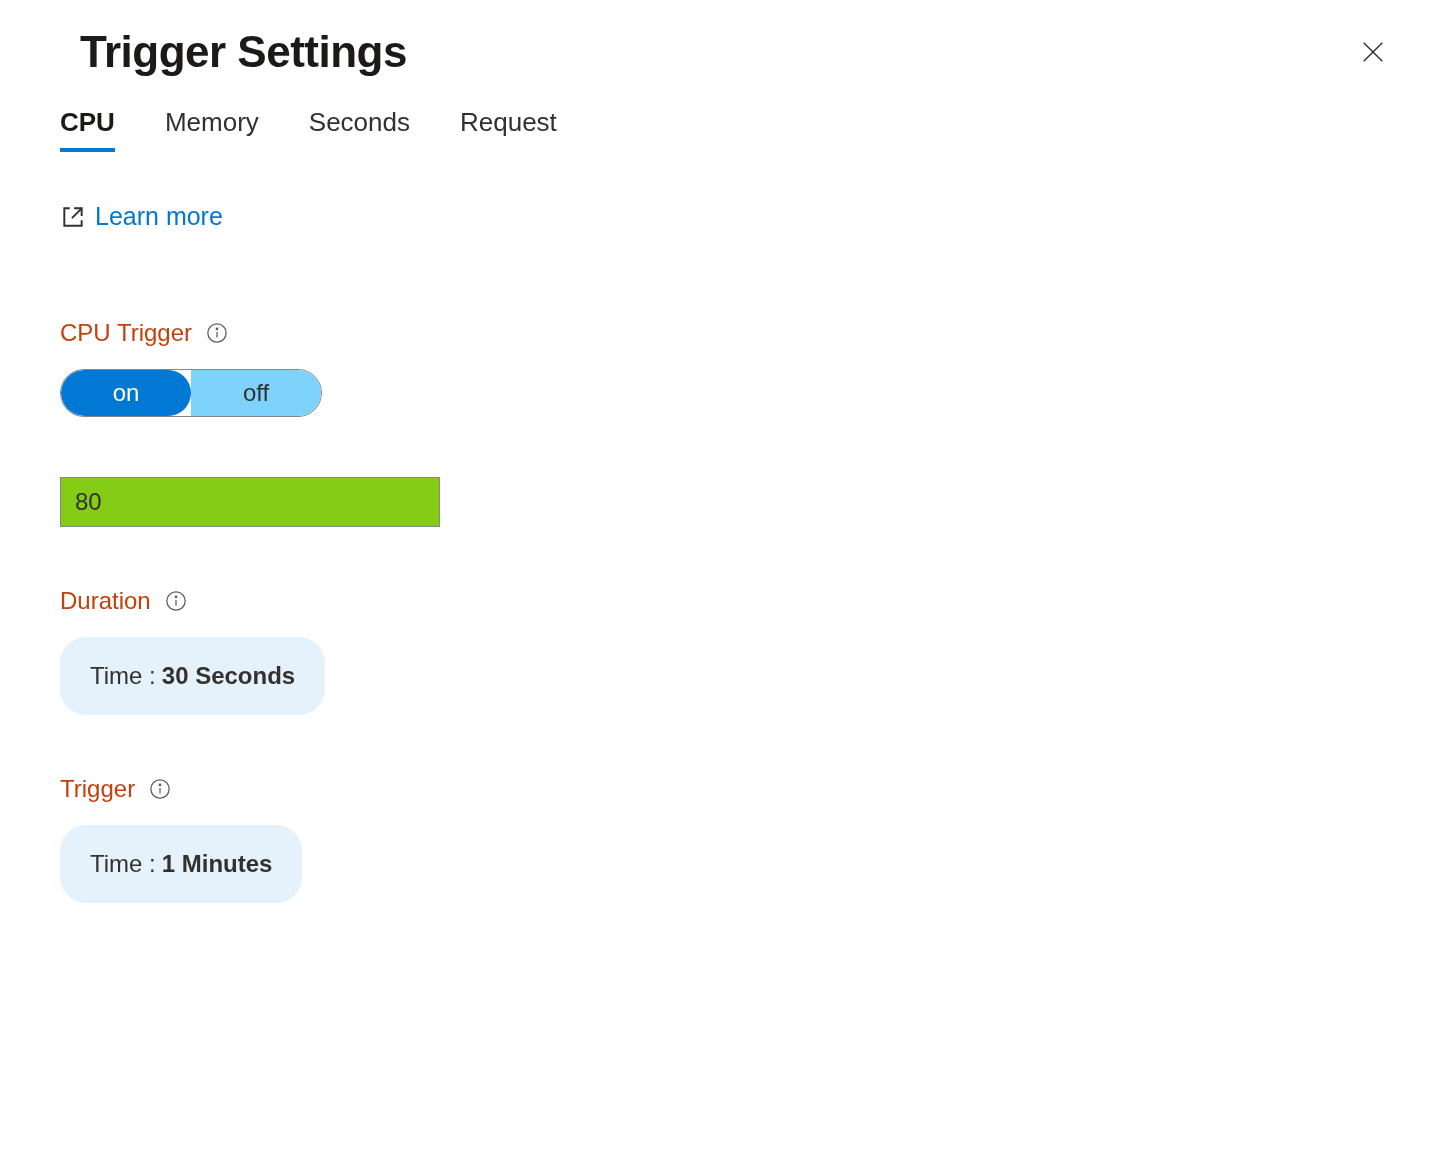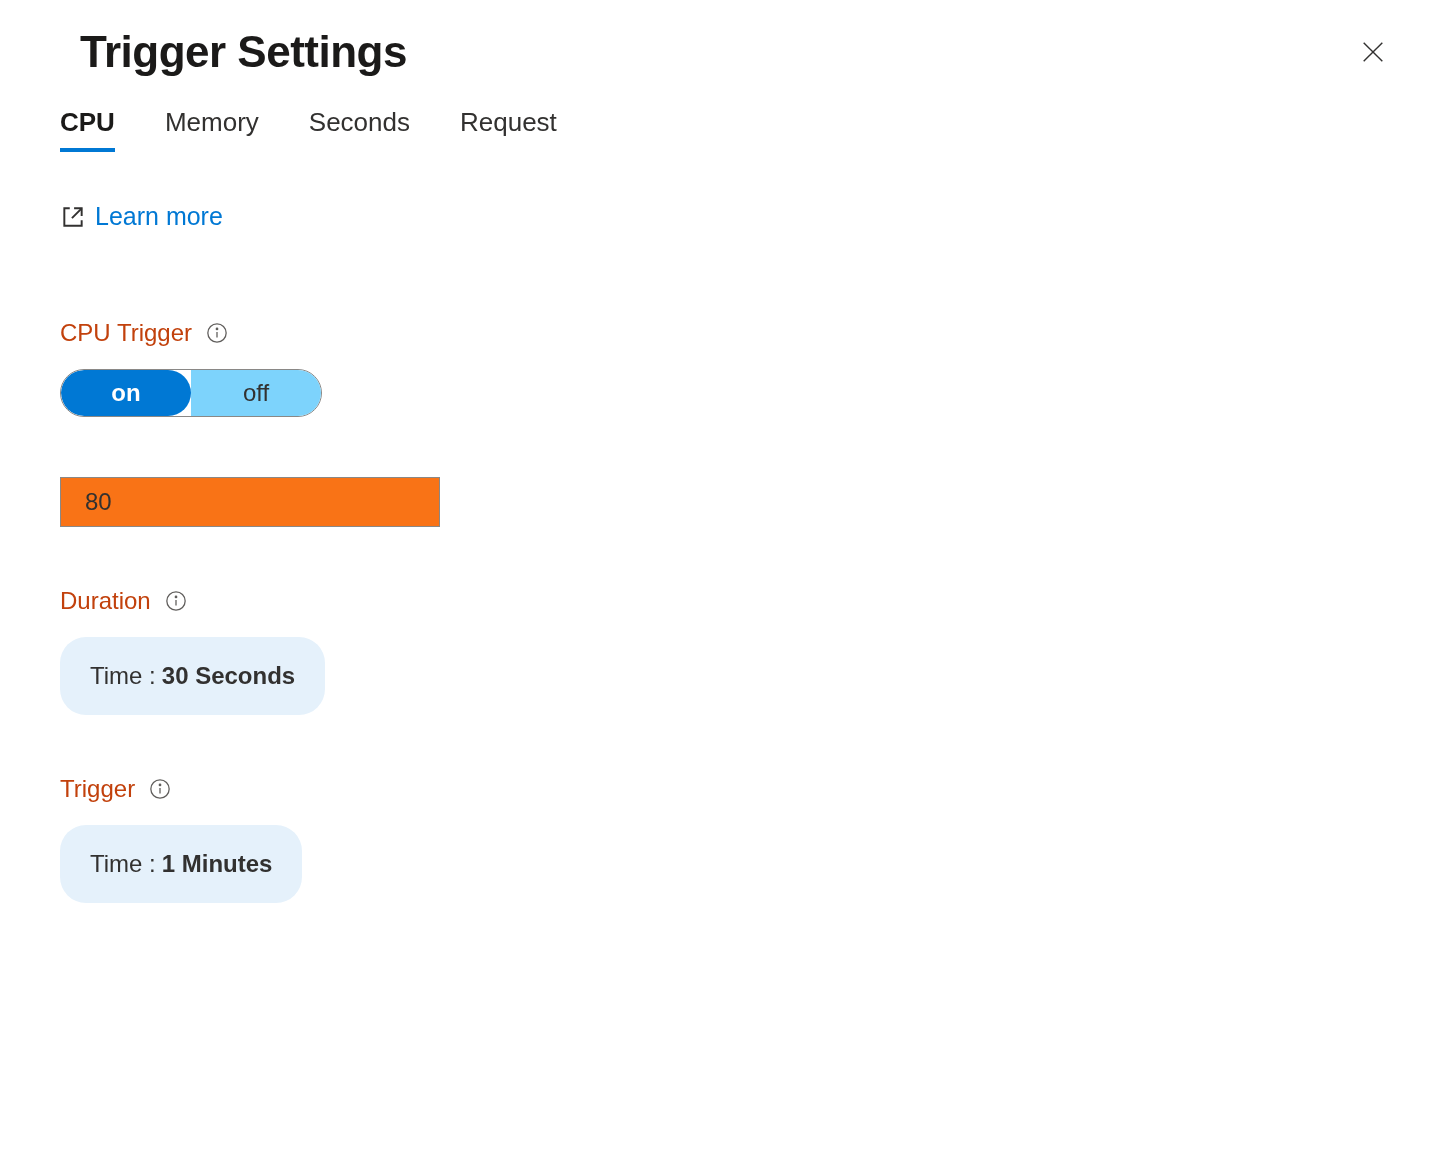--- a/index.html
+++ b/index.html
@@ -121,29 +121,29 @@
       cursor: pointer;
       background: #7dd3fc;
       border: none;
       color: #323130;
       padding: 0 20px;
     }
     .toggle-option.active {
       background: #0078d4;
       color: #ffffff;
       border-radius: 26px;
-      font-weight: 700;
+      font-weight: 400;
     }
     .text-input {
       width: 380px;
       height: 50px;
-      padding: 0 24px;
+      padding: 0 14px;
       font-size: 24px;
       border: 1px solid #8a8886;
-      background: #f97316;
+      background: #84cc16;
       color: #323130;
       font-family: inherit;
     }
     .pill {
       display: inline-flex;
       align-items: baseline;
       background: #e5f1fb;
       border-radius: 26px;
       padding: 25px 30px;
       font-size: 24px;

